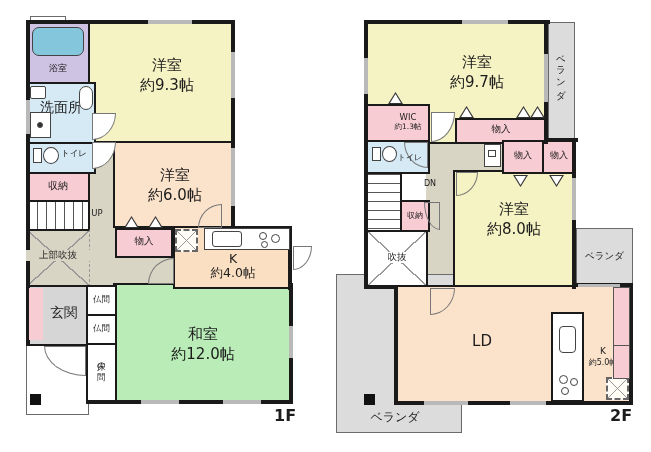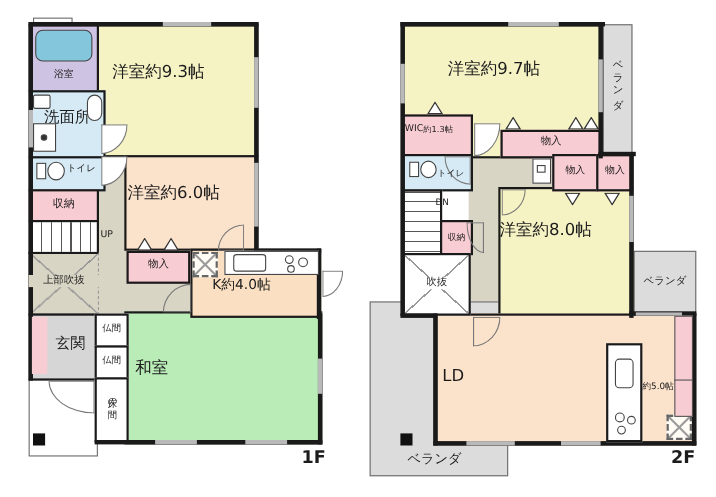--- a/index.html
+++ b/index.html
@@ -5,21 +5,21 @@
   *{margin:0;padding:0;box-sizing:border-box}
   html,body{background:#fff}
   body{width:651px;height:452px;font-family:"DejaVu Sans","Liberation Sans",sans-serif;color:#1c1c1c}
   #canvas{position:relative;width:651px;height:452px;background:#ffffff;overflow:hidden}
   .room{position:absolute;border:2px solid #1a1a1a}
   .thin{position:absolute;border:1px solid #6a6a6a}
   .nob{border:none}
   .wall{position:absolute;background:#1a1a1a;z-index:12}
   .win{position:absolute;background:#b9b9b9;z-index:13}
   .slbl{position:absolute;text-align:center;line-height:1.15;z-index:20;white-space:nowrap}
-  .rlbl{position:absolute;display:flex;flex-direction:row;align-items:center;text-align:center;z-index:20;line-height:1.3}
+  .rlbl{position:absolute;display:flex;flex-direction:column;align-items:center;text-align:center;z-index:20;line-height:1.3}
   .vlbl{writing-mode:vertical-rl;text-orientation:upright;letter-spacing:1px;white-space:nowrap}
   .arc{position:absolute;border:1px solid #777;background:#fff;z-index:11}
   .a-br{border-radius:0 0 100% 0}
   .a-bl{border-radius:0 0 0 100%}
   .a-tl{border-radius:100% 0 0 0}
   .tri{position:absolute;width:15px;height:12px;background:#333;clip-path:polygon(50% 0,100% 100%,0 100%);z-index:14}
   .tri i{position:absolute;left:2px;right:2px;top:2px;bottom:1px;background:#fff;clip-path:polygon(50% 0,100% 100%,0 100%)}
   .trid{position:absolute;width:15px;height:12px;background:#333;clip-path:polygon(0 0,100% 0,50% 100%);z-index:14}
   .trid i{position:absolute;left:2px;right:2px;top:1px;bottom:2px;background:#fff;clip-path:polygon(0 0,100% 0,50% 100%)}
   .stairsV{background-color:#fff;background-image:repeating-linear-gradient(90deg,#555 0 1px,transparent 1px 9px)}
@@ -91,20 +91,21 @@
     <div class="room" style="left:86px;top:285px;width:31px;height:31px;background:#fff;z-index:3"></div>
     <div class="slbl" style="left:87px;top:295px;width:29px;font-size:8.5px">仏間</div>
     <div class="room" style="left:86px;top:314px;width:31px;height:31px;background:#fff;z-index:3"></div>
     <div class="slbl" style="left:87px;top:324px;width:29px;font-size:8.5px">仏間</div>
     <div class="room" style="left:86px;top:343px;width:31px;height:59px;background:#fff;z-index:3"></div>
     <div class="slbl vlbl" style="left:96px;top:355px;font-size:8.5px">床の間</div>
 
     <div class="room" style="left:113px;top:283px;width:180px;height:121px;background:#b9ecb7;z-index:2"></div>
     <div class="rlbl" style="left:123px;top:325px;width:160px;font-size:15px">
       <span>和室</span>
+      <span>約12.0帖</span>
     </div>
 
     <div class="room" style="left:173px;top:226px;width:119px;height:63px;background:#fbdfc2;z-index:2"></div>
     <div class="icon" style="left:204px;top:228px;width:86px;height:22px"></div>
     <div class="icon" style="left:212px;top:231px;width:30px;height:16px;border-radius:3px"></div>
     <div class="circ" style="left:259px;top:232px;width:8px;height:8px"></div>
     <div class="circ" style="left:271px;top:234px;width:9px;height:9px"></div>
     <div class="circ" style="left:261px;top:241px;width:7px;height:7px"></div>
     <div class="fridge xpat" style="left:175px;top:229px;width:23px;height:23px"></div>
     <div class="rlbl" style="left:193px;top:252px;width:80px;font-size:12.5px;line-height:1.15">
@@ -194,21 +195,21 @@
     <div class="room" style="left:542px;top:140px;width:34px;height:34px;background:#f8ccd3;z-index:3"></div>
     <div class="slbl" style="left:543px;top:150px;width:32px;font-size:9px">物入</div>
     <div class="trid" style="left:513px;top:175px">
         <i></i>
       </div>
     <div class="trid" style="left:549px;top:175px">
         <i></i>
       </div>
 
     <div class="room stairsH" style="left:366px;top:172px;width:36px;height:60px;z-index:3"></div>
-    <div class="slbl" style="left:392px;top:179px;width:20px;font-size:8px">DN</div>
+    <div class="slbl" style="left:420px;top:179px;width:20px;font-size:8px">DN</div>
 
     <div class="room" style="left:400px;top:200px;width:30px;height:32px;background:#f8ccd3;z-index:3"></div>
     <div class="slbl" style="left:400px;top:211px;width:30px;font-size:8px">収納</div>
 
     <div class="room xpat" style="left:366px;top:230px;width:62px;height:57px;background-color:#fff;z-index:3"></div>
     <div class="slbl" style="left:372px;top:252px;width:50px;font-size:9.5px;background:#fff">吹抜</div>
 
     <div class="room" style="left:453px;top:170px;width:123px;height:119px;background:#f5f2c3;z-index:2"></div>
     <div class="rlbl" style="left:454px;top:200px;width:120px;font-size:15px">
       <span>洋室</span>

